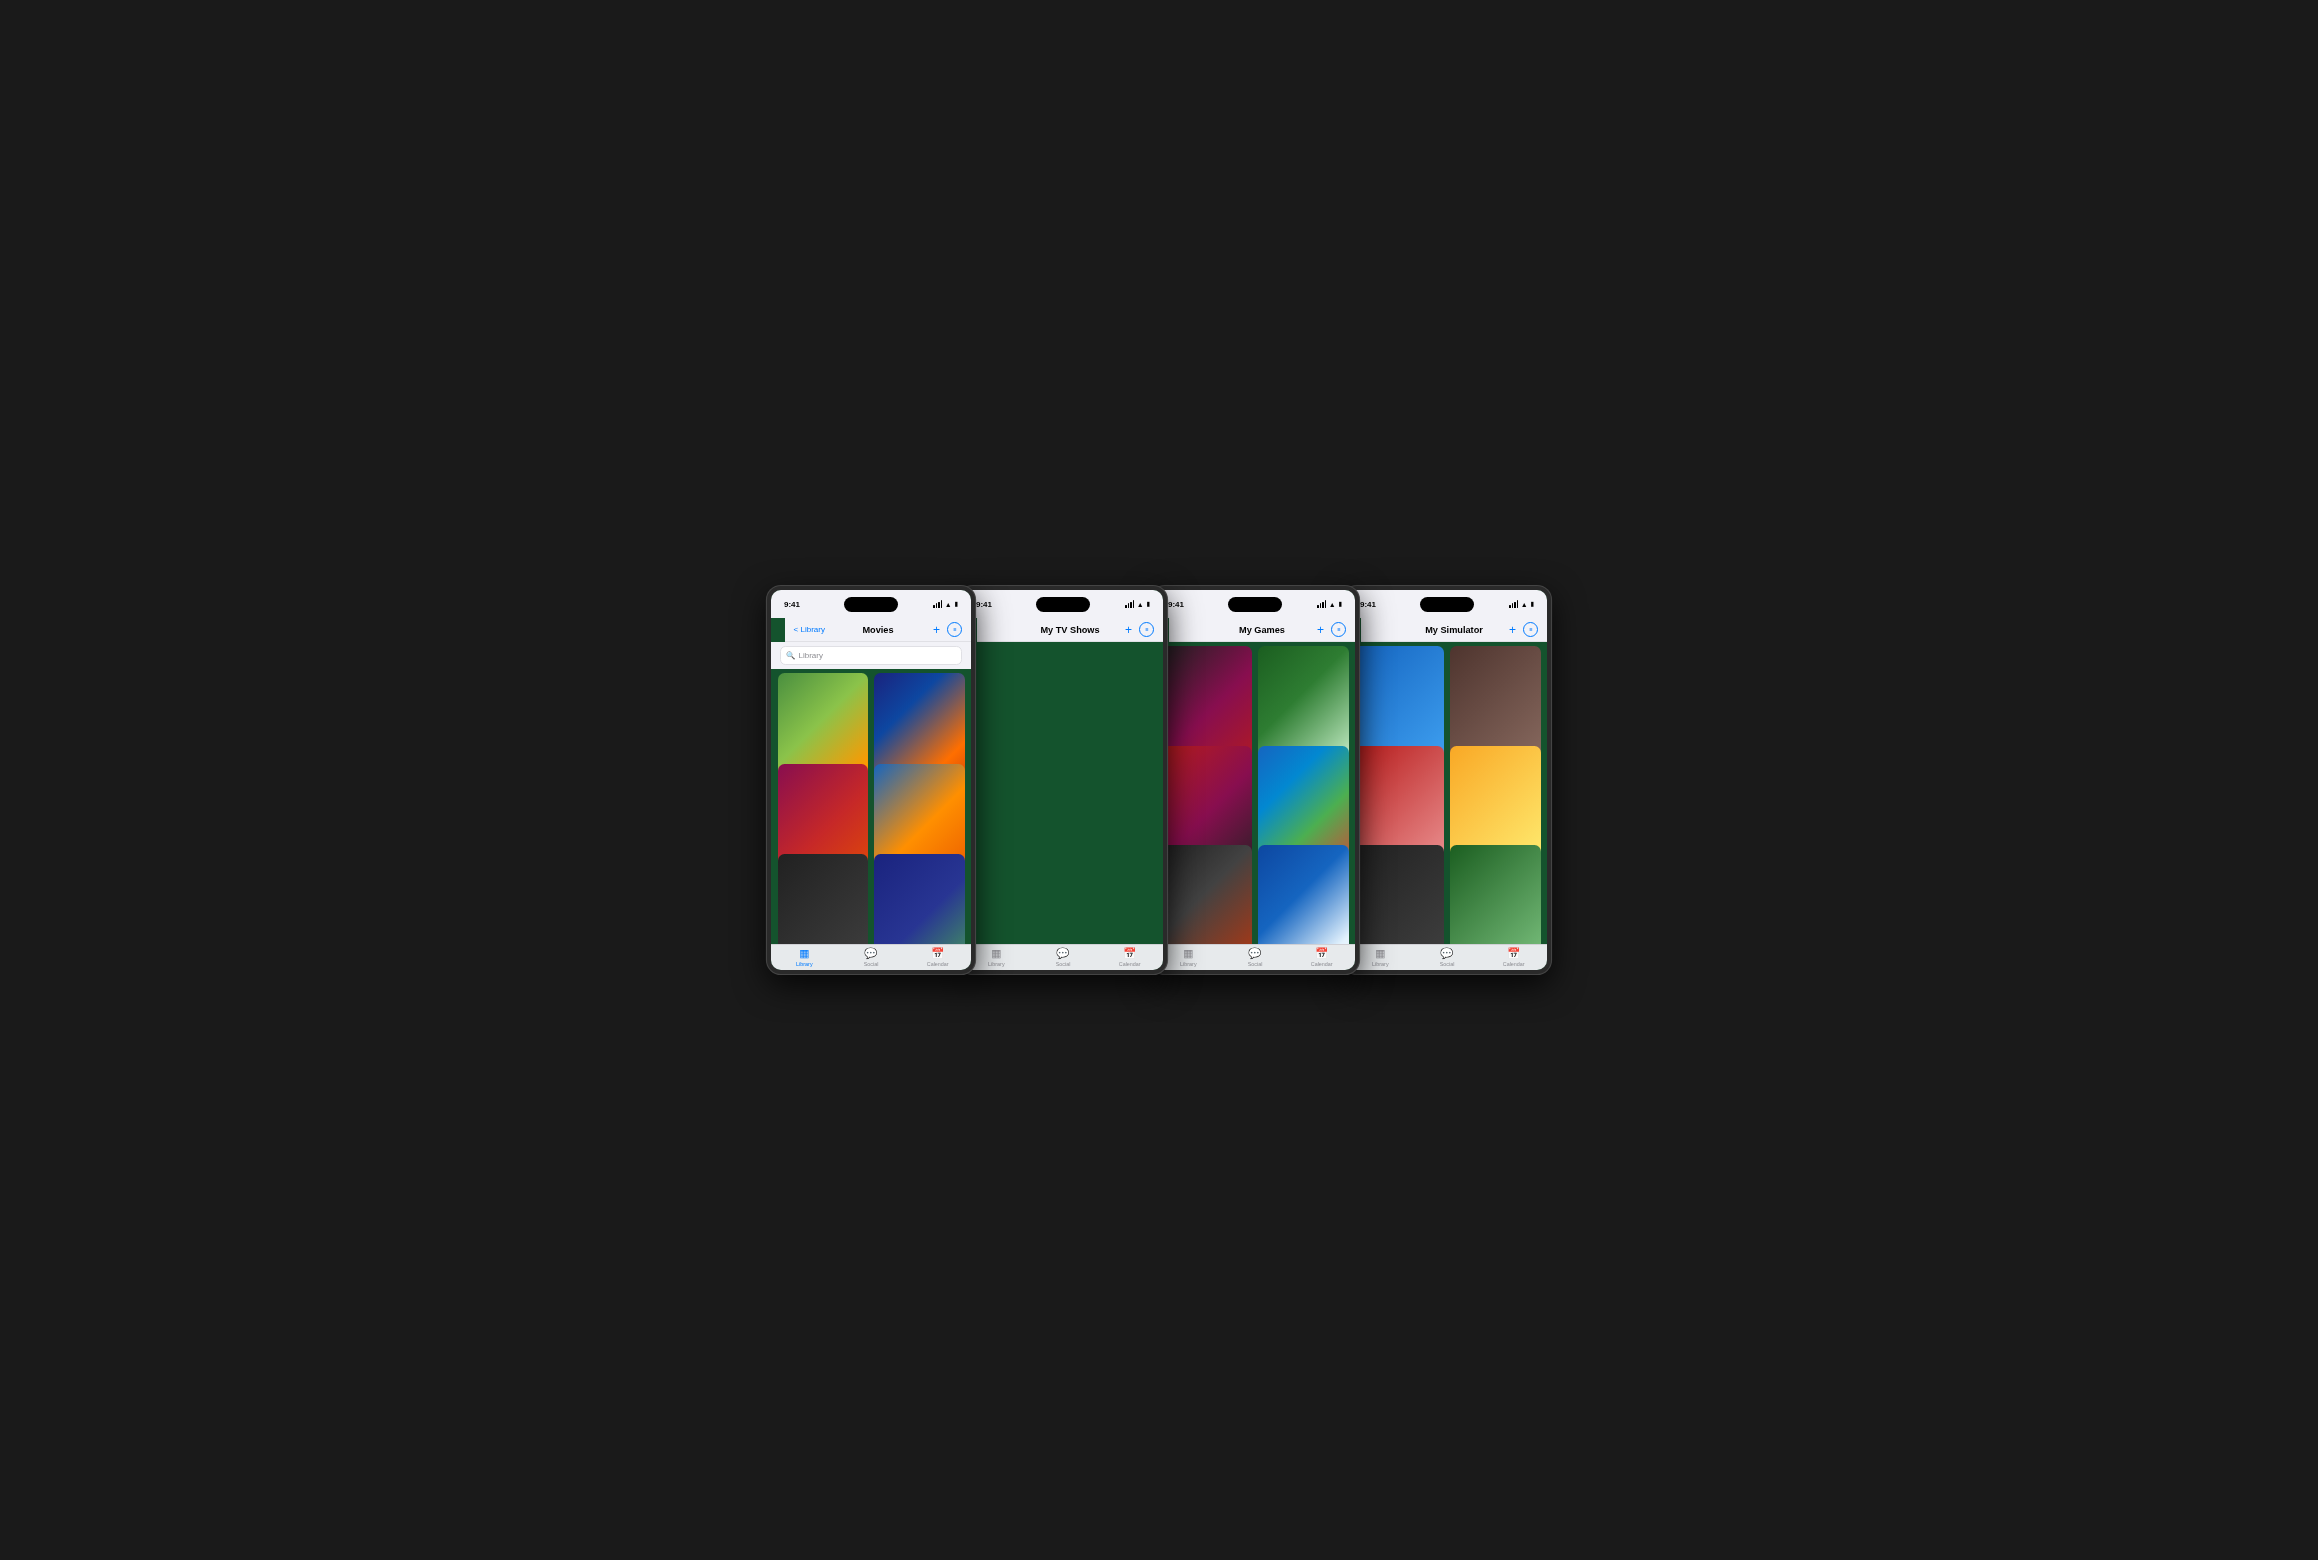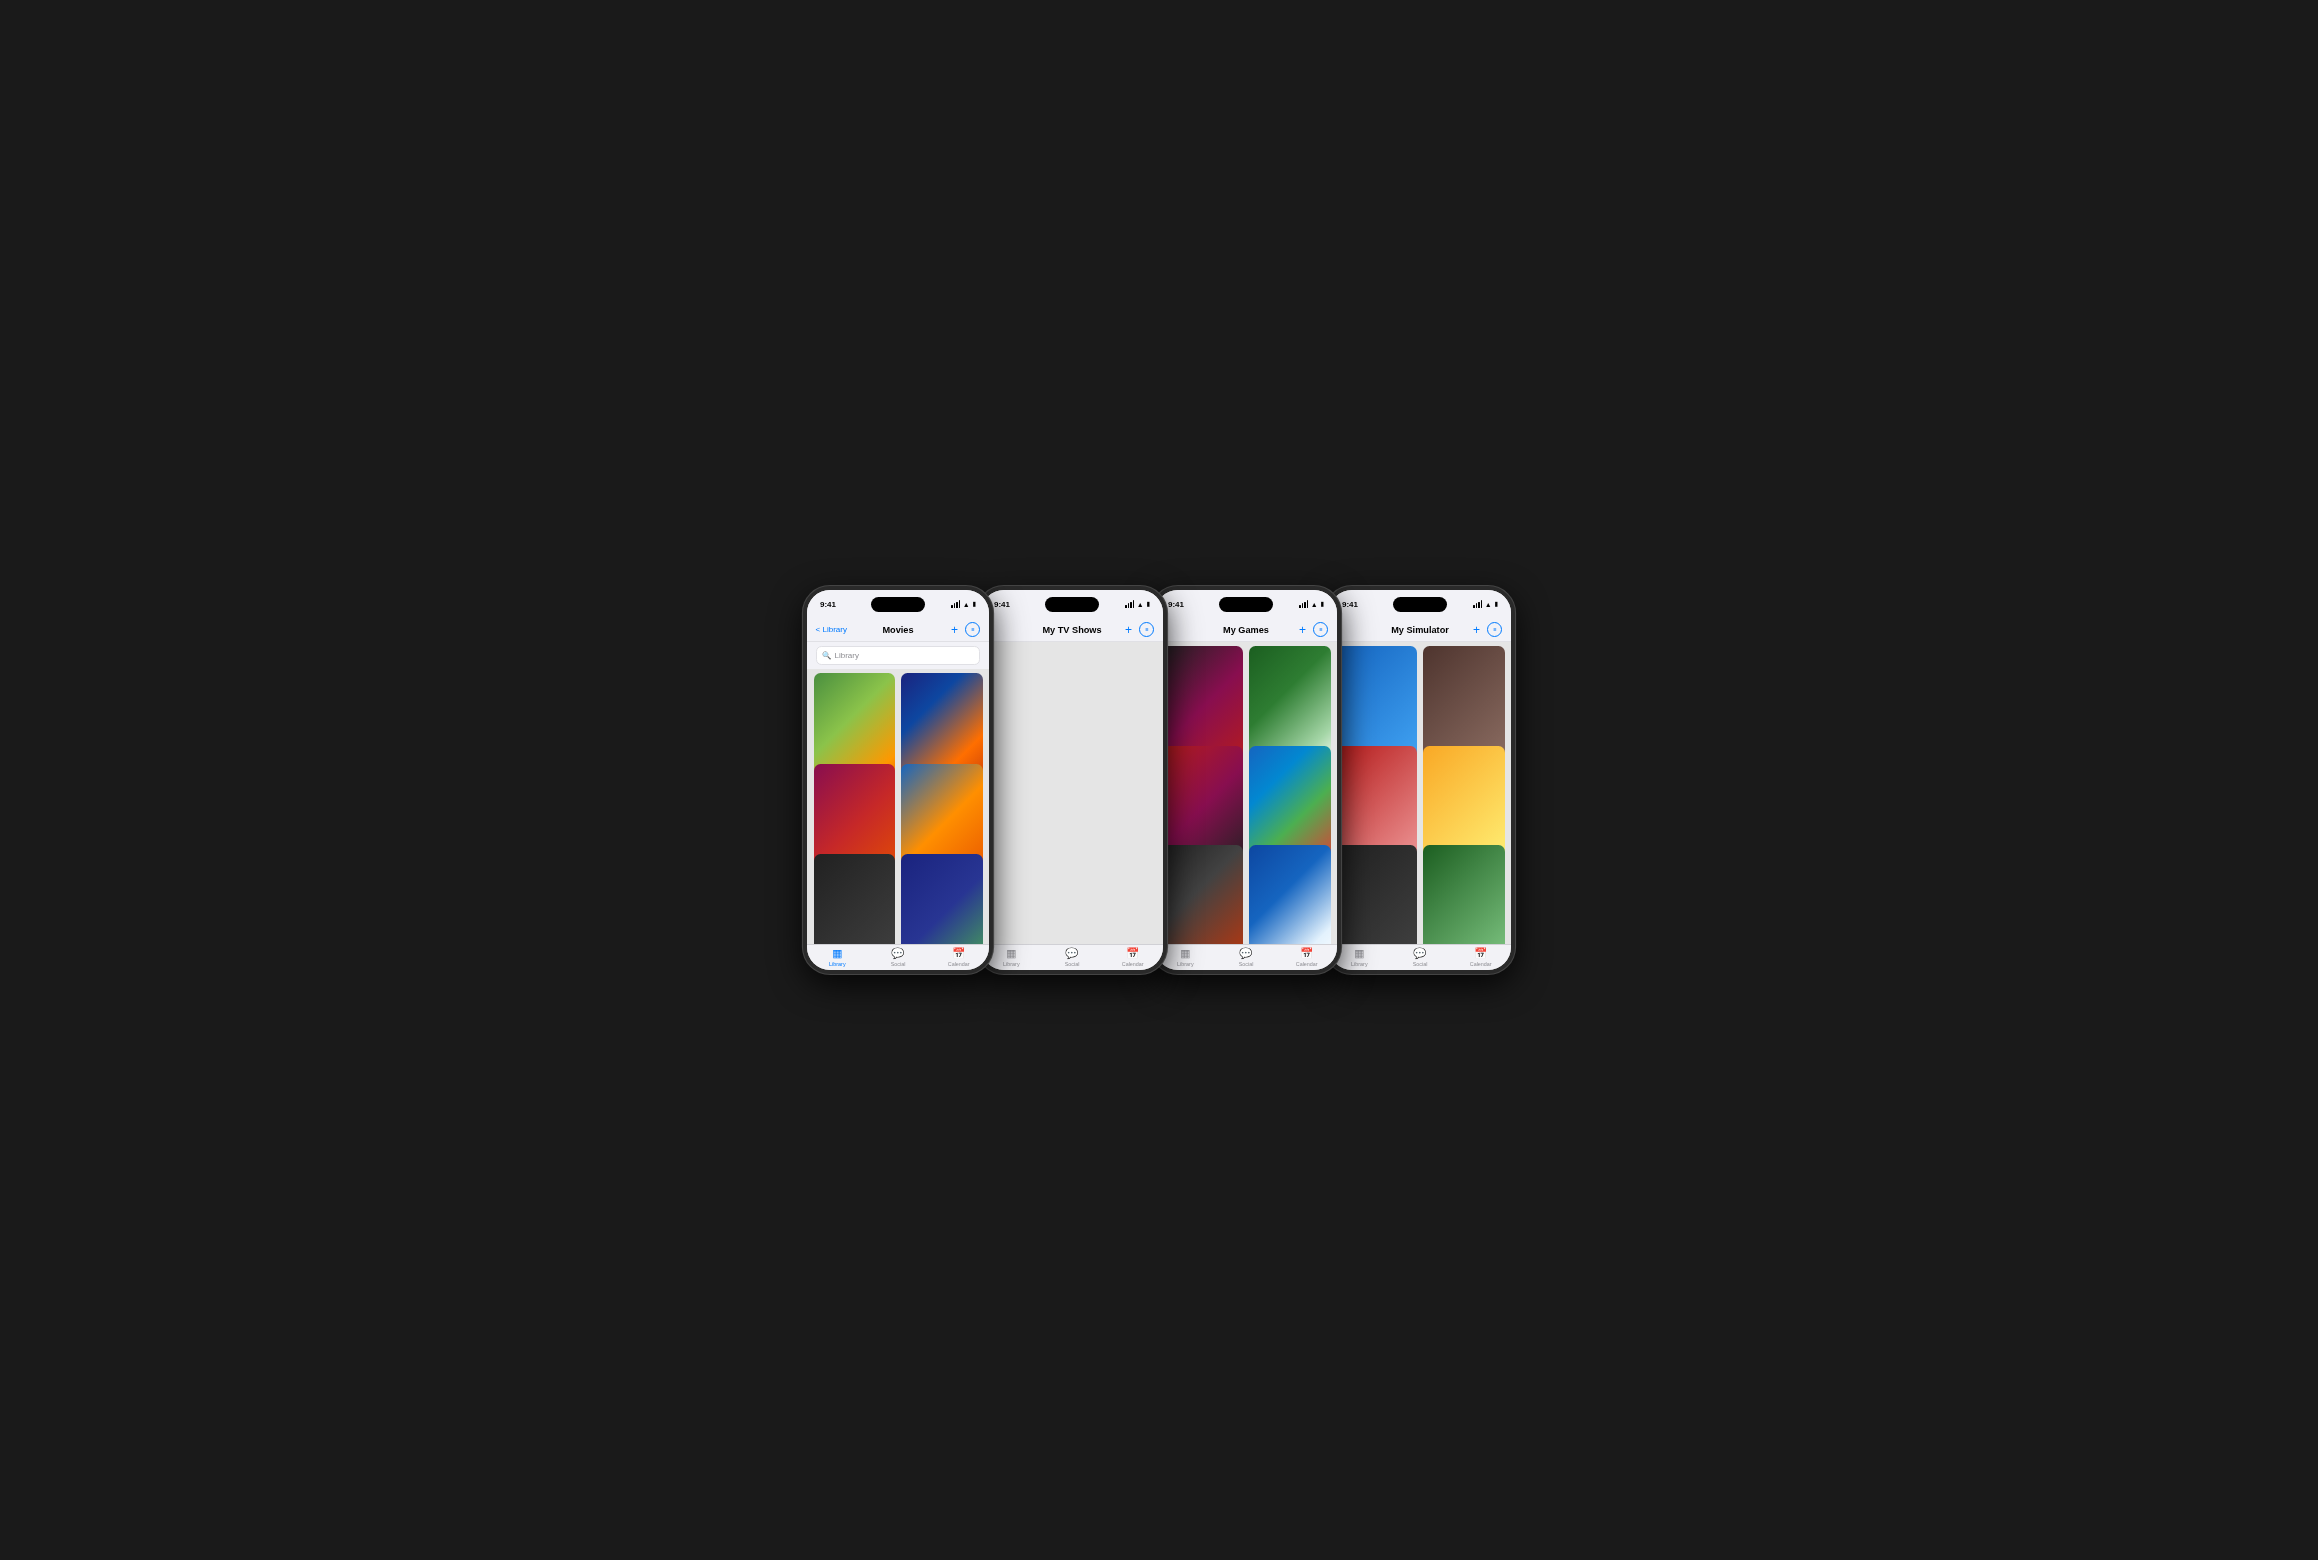--- a/index.html
+++ b/index.html
@@ -12,24 +12,24 @@
       font-family: -apple-system, BlinkMacSystemFont, 'SF Pro Display', 'Helvetica Neue', sans-serif;
       padding: 10.8px;
     }
     .phones-container {
       display: flex;
       gap: 0;
       align-items: flex-start;
       position: relative;
     }
     .phone {
-      width: 190px;
+      width: 208px;
       height: 388px;
-      background: #e5e5e5;
-      border-radius: 27px;
+      background: #14532d;
+      border-radius: 14px;
       border: 4.3px solid #2a2a2a;
       box-shadow: 0 0 0 1.1px #444, 0 10.8px 32px rgba(0,0,0,0.8);
       position: relative;
       overflow: hidden;
       flex-shrink: 0;
       margin-left: -16px;
     }
     .phone:first-child { margin-left: 0; z-index: 4; }
     .phone:nth-child(2) { z-index: 3; }
     .phone:nth-child(3) { z-index: 2; }
@@ -65,20 +65,21 @@
 
     
     .nav-bar {
       display: flex;
       align-items: center;
       justify-content: space-between;
       padding: 0 8.6px;
       height: 24px;
       background: #f2f2f7;
       border-bottom: 0.5px solid #e0e0e5;
+      margin-left: 14px;
     }
     .nav-title {
       font-size: 9.2px;
       font-weight: 700;
       color: #000;
       text-align: center;
       flex: 1;
     }
     .nav-left {
       display: flex;

